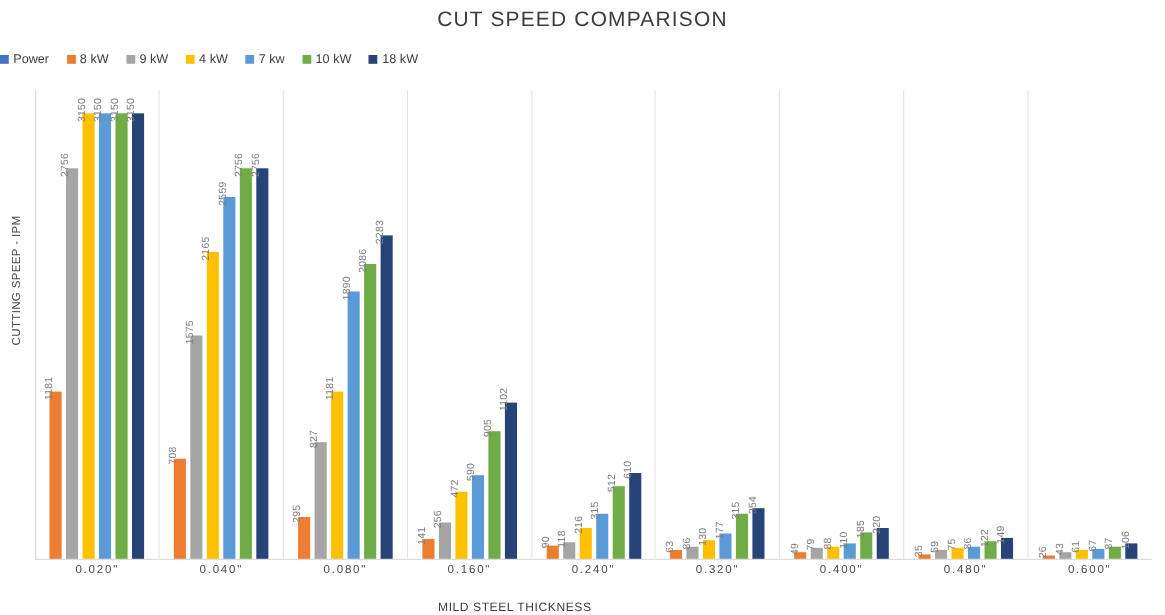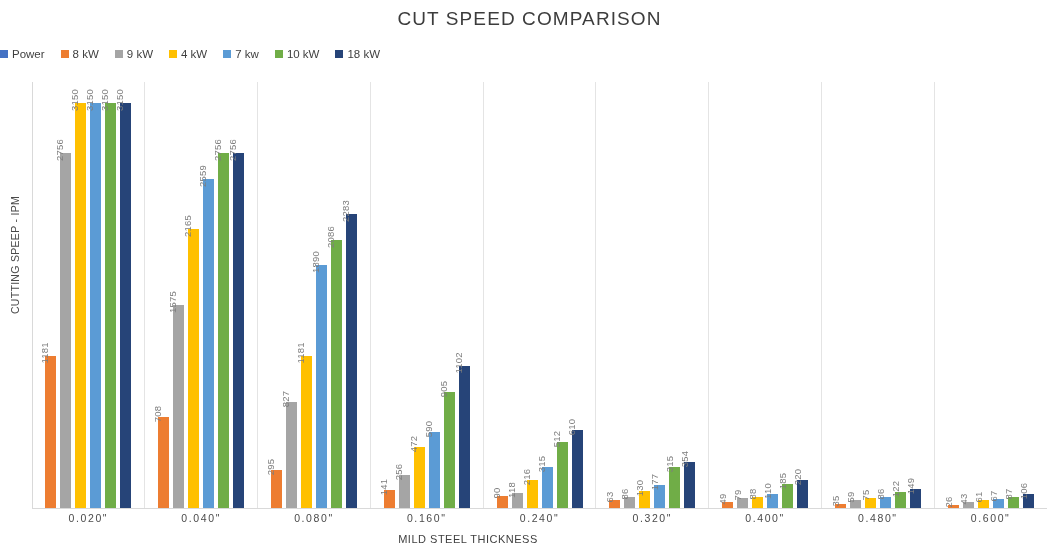--- a/index.html
+++ b/index.html
@@ -75,21 +75,21 @@
   }
   #y-axis-title span {
     transform: rotate(-90deg);
     white-space: nowrap;
     font-size: 10.5px;
     color: #4a4a4a;
     letter-spacing: 0.3px;
   }
   #x-axis-title {
     position: absolute;
-    top: 533px;
+    top: 546px;
     left: 0;
     width: 936px;
     text-align: center;
     font-size: 11px;
     color: #3f3f3f;
     letter-spacing: 0.5px;
   }
 
   
   #plot-area {

